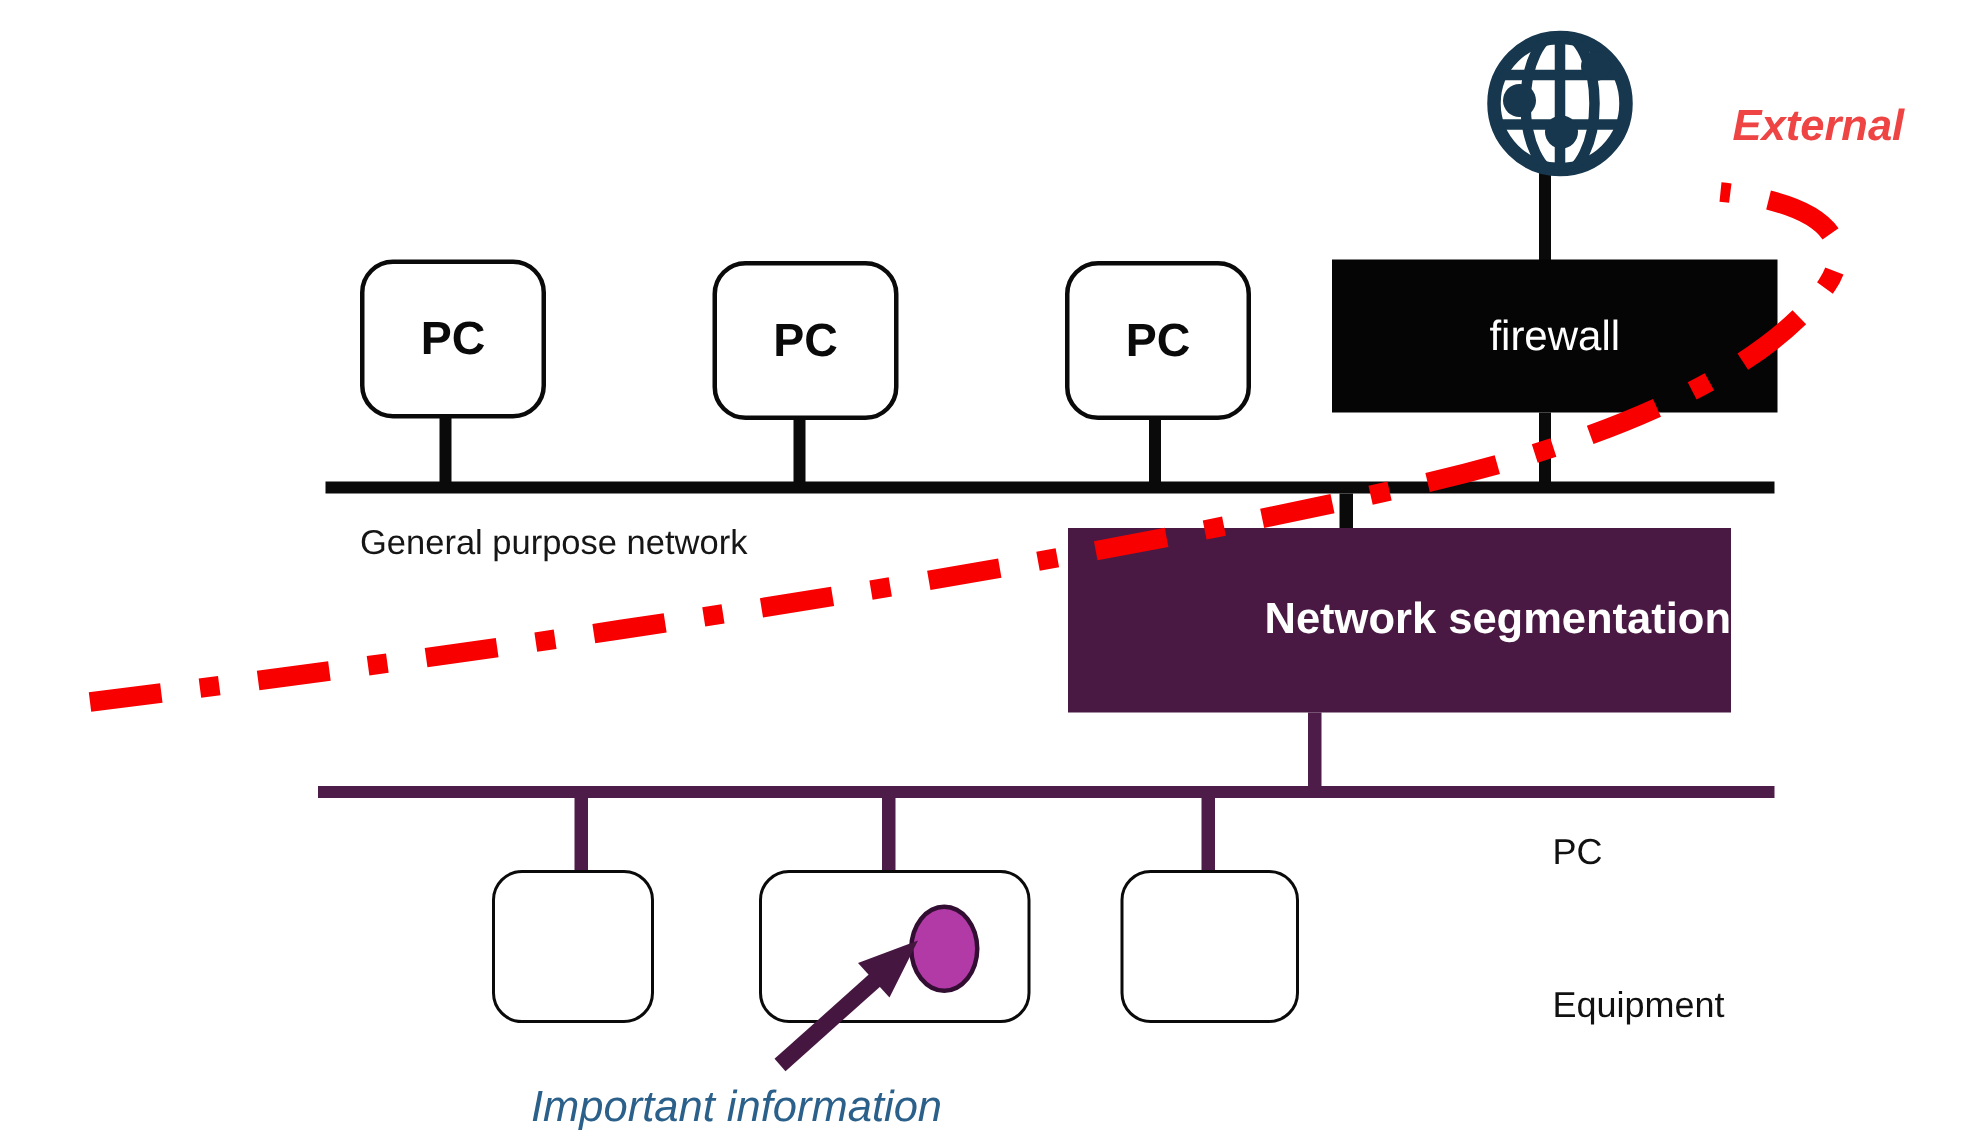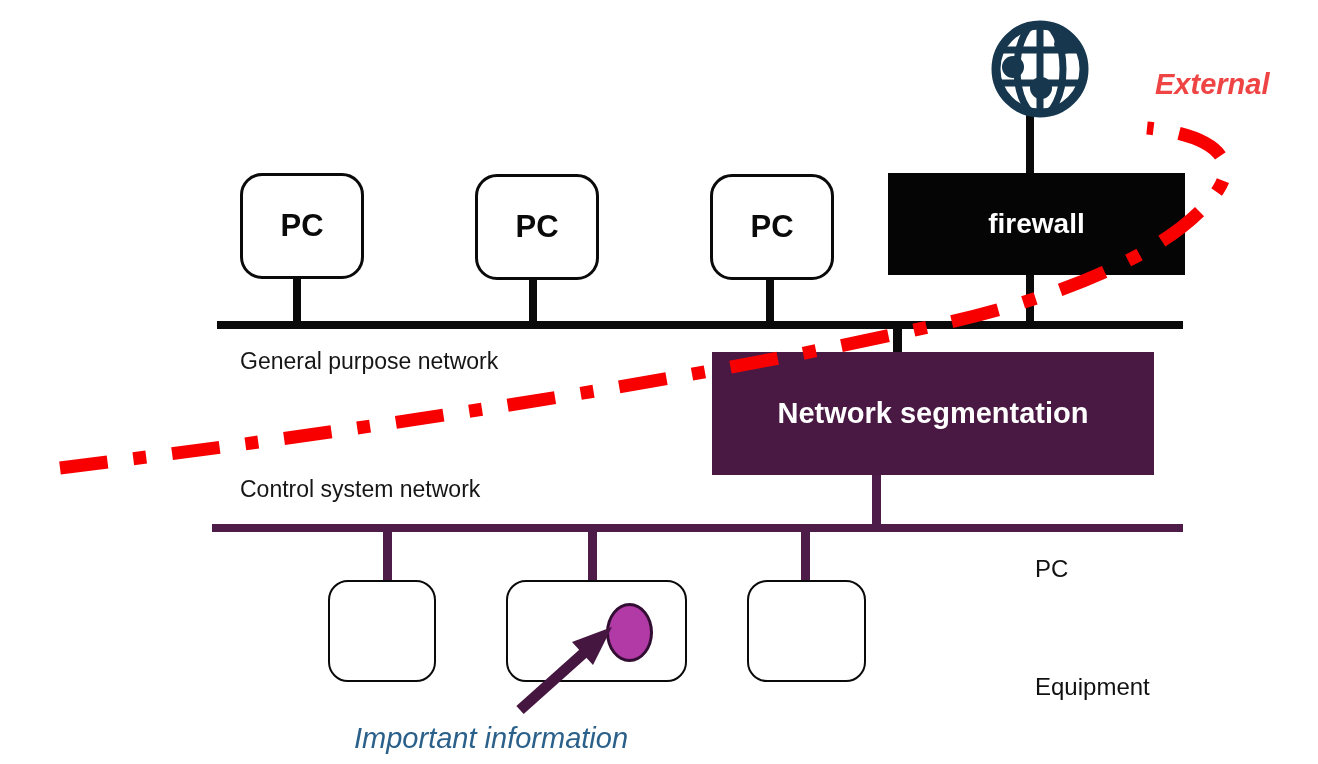--- a/index.html
+++ b/index.html
@@ -22,34 +22,34 @@
     font-weight:bold;font-size:31px;color:#0a0a0a;
     z-index:3;
   }
 
   
   .firewall-box{
     position:absolute;
     left:888px;top:173px;width:297px;height:102px;
     background:#050505;
     display:flex;align-items:center;justify-content:center;
-    color:#ffffff;font-weight:bold;font-size:28px;
+    color:#ffffff;font-weight:normal;font-size:28px;
     z-index:3;
   }
 
   
   .black-line{position:absolute;background:#0a0a0a;z-index:2;}
   .purple-line{position:absolute;background:#4e1c49;z-index:2;}
 
   
   .seg-box{
     position:absolute;
     left:712px;top:352px;width:442px;height:123px;
     background:#491943;
-    display:flex;align-items:center;justify-content:center;
+    display:flex;align-items:center;justify-content:flex-end;
     color:#ffffff;font-weight:bold;font-size:29px;
     z-index:3;
   }
 
   
   .dev-box{
     position:absolute;
     height:98px;
     background:#ffffff;
     border:2.5px solid #0a0a0a;
@@ -145,36 +145,35 @@
   <div class="black-line" style="left:893px;top:329px;width:9px;height:26px;"></div>
 
   <div class="net-label" style="left:240px;top:348px;">General purpose network</div>
 
   <div class="seg-box">
     <span>Network segmentation</span>
   </div>
 
   <div class="purple-line" style="left:872px;top:475px;width:9px;height:52px;"></div>
 
-  <div class="net-label" style="left:240px;top:476px;">Control system network</div>
 
   <div class="purple-line" style="left:212px;top:524px;width:971px;height:8px;"></div>
 
   <div class="purple-line" style="left:383px;top:532px;width:9px;height:48px;"></div>
   <div class="purple-line" style="left:588px;top:532px;width:9px;height:48px;"></div>
   <div class="purple-line" style="left:801px;top:532px;width:9px;height:48px;"></div>
 
   <div class="dev-box" style="left:328px;top:580px;width:104px;"></div>
   <div class="dev-box" style="left:506px;top:580px;width:177px;"></div>
   <div class="dev-box" style="left:747px;top:580px;width:115px;"></div>
 
   <div class="oval"></div>
 
   <div class="list-item" style="top:555px;">PC</div>
-  <div class="list-item" style="top:657px;margin-top:16px;">Equipment</div>
+  <div class="list-item" style="top:657px;">Equipment</div>
 
   <div class="important-label">Important information</div>
 
   <svg class="layer" width="1318" height="764" viewBox="0 0 1318 764">
 
     <g>
       <line x1="520" y1="710" x2="586" y2="651" stroke="#451640" stroke-width="11"></line>
       <polygon points="612,627 593,665 572,642" fill="#451640"></polygon>
     </g>
 

